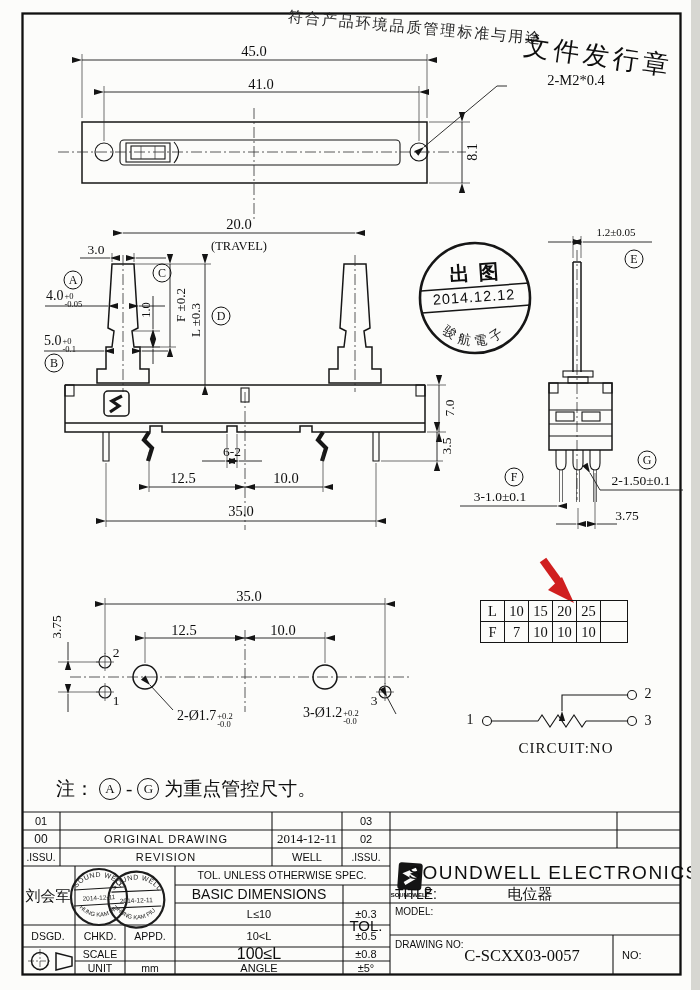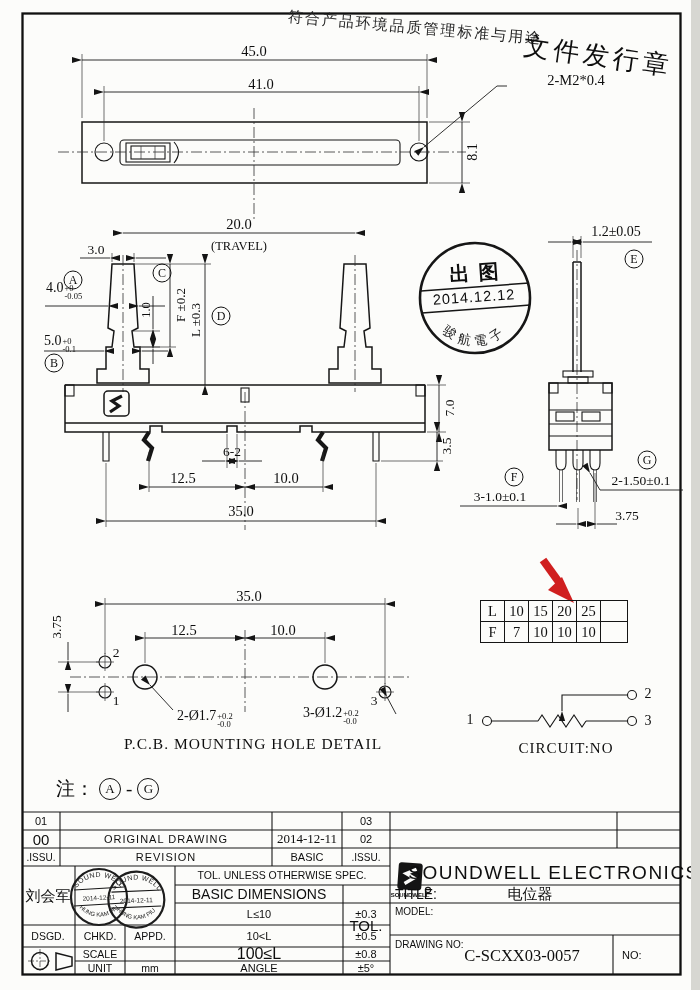--- a/index.html
+++ b/index.html
@@ -291,42 +291,42 @@
 
 <div class="t c" style="left:254px;top:51px;font-size:14.5px">45.0</div>
 <div class="t c" style="left:261px;top:84px;font-size:14.5px">41.0</div>
 <div class="t c" style="left:576px;top:80px;font-size:14.5px">2-M2*0.4</div>
 <div class="t cv" style="left:473px;top:152px;font-size:14px">8.1</div>
 
 <div class="t c" style="left:239px;top:224px;font-size:14.5px">20.0</div>
 <div class="t c" style="left:239px;top:246px;font-size:12.5px">(TRAVEL)</div>
 <div class="t c" style="left:96px;top:250px;font-size:13.5px">3.0</div>
 <div class="cir" style="left:73px;top:280px">A</div>
-<div class="t" style="left:46px;top:280px;font-size:14px"><span>4.0</span><span class="ts">
+<div class="t" style="left:46px;top:288px;font-size:14px"><span>4.0</span><span class="ts">
         <span>+0</span>
         <span>-0.05</span>
       </span></div>
 <div class="cir" style="left:54px;top:363px">B</div>
 <div class="t" style="left:44px;top:333px;font-size:14px"><span>5.0</span><span class="ts">
         <span>+0</span>
         <span>-0.1</span>
       </span></div>
 <div class="cir" style="left:162px;top:273px">C</div>
 <div class="t cv" style="left:146px;top:310px;font-size:12.5px">1.0</div>
 <div class="t cv" style="left:181px;top:305px;font-size:13px">F ±0.2</div>
 <div class="t cv" style="left:196px;top:320px;font-size:13px">L ±0.3</div>
 <div class="cir" style="left:221px;top:316px">D</div>
 <div class="t cv" style="left:450px;top:408px;font-size:13.5px">7.0</div>
 <div class="t cv" style="left:447px;top:446px;font-size:13.5px">3.5</div>
 <div class="t c" style="left:232px;top:452px;font-size:13.5px">6-2</div>
 <div class="t c" style="left:183px;top:478px;font-size:14.5px">12.5</div>
 <div class="t c" style="left:286px;top:478px;font-size:14.5px">10.0</div>
 <div class="t c" style="left:241px;top:511px;font-size:14.5px">35.0</div>
 
-<div class="t c" style="left:616px;top:232px;font-size:14px">1.2±0.05</div>
+<div class="t c" style="left:616px;top:232px;font-size:11px">1.2±0.05</div>
 <div class="cir" style="left:634px;top:259px">E</div>
 <div class="cir" style="left:514px;top:477px">F</div>
 <div class="t c" style="left:500px;top:497px;font-size:13.5px">3-1.0±0.1</div>
 <div class="cir" style="left:647px;top:460px">G</div>
 <div class="t c" style="left:641px;top:481px;font-size:13.5px">2-1.50±0.1</div>
 <div class="t c" style="left:627px;top:516px;font-size:13.5px">3.75</div>
 
 <div class="t sans" style="left:474px;top:273px;font-size:20px;font-weight:bold;letter-spacing:9px;transform:translate(-50%,-50%) rotate(-4deg);padding-left:9px">出图</div>
 <div class="t sans" style="left:474px;top:297px;font-size:14.5px;letter-spacing:1px;transform:translate(-50%,-50%) rotate(-4deg)">2014.12.12</div>
 
@@ -359,41 +359,41 @@
 <div class="t c" style="left:116px;top:701px;font-size:13.5px">1</div>
 <div class="t c" style="left:374px;top:701px;font-size:13.5px">3</div>
 <div class="t" style="left:177px;top:708px;font-size:14px"><span>2-Ø1.7</span><span class="ts">
         <span>+0.2</span>
         <span>-0.0</span>
       </span></div>
 <div class="t" style="left:303px;top:705px;font-size:14px"><span>3-Ø1.2</span><span class="ts">
         <span>+0.2</span>
         <span>-0.0</span>
       </span></div>
-<div class="t c" style="left:253px;top:744px;font-size:15.5px;letter-spacing:1px">P.C.B. MOUNTING HOLE DETAIL</div>
 
 <div class="t c" style="left:470px;top:720px;font-size:14px">1</div>
 <div class="t c" style="left:648px;top:694px;font-size:14px">2</div>
 <div class="t c" style="left:648px;top:721px;font-size:14px">3</div>
 <div class="t c" style="left:566px;top:748px;font-size:15px;letter-spacing:1px">CIRCUIT:NO</div>
 
 <div class="notebar t">
   <span>注：</span>
   <span class="cir2">A</span>
   <span>-</span>
   <span class="cir2">G</span>
+  <span>为重点管控尺寸。</span>
 </div>
 
 <div class="t sans c" style="left:41px;top:821px;font-size:11px">01</div>
-<div class="t sans c" style="left:41px;top:839px;font-size:15px">00</div>
+<div class="t sans c" style="left:41px;top:839px;font-size:12px">00</div>
 <div class="t sans c" style="left:41px;top:857px;font-size:10px">.ISSU.</div>
 <div class="t sans c" style="left:166px;top:839px;font-size:11px;letter-spacing:1px">ORIGINAL DRAWING</div>
 <div class="t sans c" style="left:166px;top:857px;font-size:11px;letter-spacing:1px">REVISION</div>
 <div class="t c" style="left:307px;top:839px;font-size:13px">2014-12-11</div>
-<div class="t sans c" style="left:307px;top:857px;font-size:11px">BASIC</div>
+<div class="t sans c" style="left:307px;top:857px;font-size:11px">WELL</div>
 <div class="t sans c" style="left:366px;top:821px;font-size:11px">03</div>
 <div class="t sans c" style="left:366px;top:839px;font-size:11px">02</div>
 <div class="t sans c" style="left:366px;top:857px;font-size:10px">.ISSU.</div>
 
 <div class="t c" style="left:48px;top:896px;font-size:15px">刘会军</div>
 <div class="t sans c" style="left:48px;top:936px;font-size:10.5px">DSGD.</div>
 <div class="t sans c" style="left:100px;top:936px;font-size:10.5px">CHKD.</div>
 <div class="t sans c" style="left:150px;top:936px;font-size:10.5px">APPD.</div>
 <div class="t sans c" style="left:100px;top:954px;font-size:10.5px">SCALE</div>
 <div class="t sans c" style="left:100px;top:968px;font-size:10.5px">UNIT</div>

